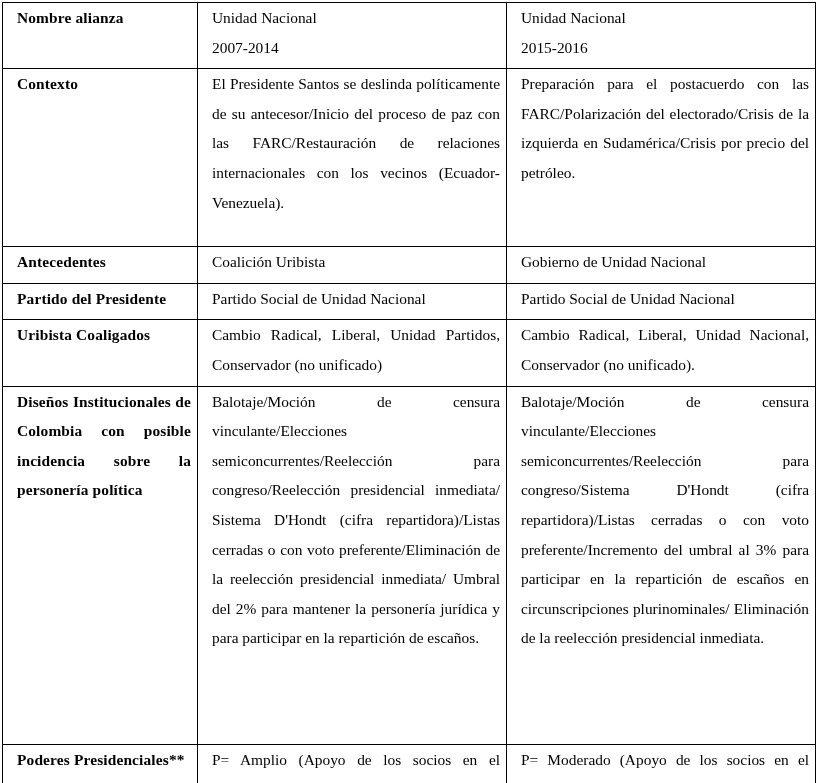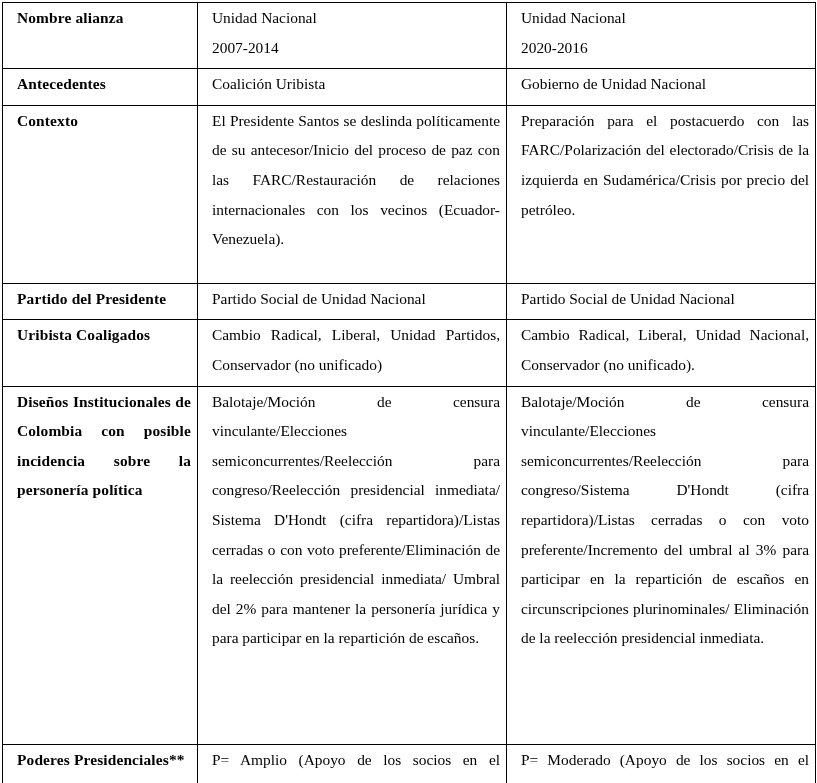--- a/index.html
+++ b/index.html
@@ -53,32 +53,32 @@
   </colgroup>
   <tbody>
     <tr style="height:61px;">
       <td class="label">Nombre alianza</td>
       <td>
         <span class="line">Unidad Nacional</span>
         <span class="line">2007-2014</span>
       </td>
       <td>
         <span class="line">Unidad Nacional</span>
-        <span class="line">2020-2016</span>
+        <span class="line">2015-2016</span>
       </td>
+    </tr>
+    <tr style="height:178px;">
+      <td class="label">Contexto</td>
+      <td class="just">El Presidente Santos se deslinda políticamente de su antecesor/Inicio del proceso de paz con las FARC/Restauración de relaciones internacionales con los vecinos (Ecuador-Venezuela).</td>
+      <td class="just">Preparación para el postacuerdo con las FARC/Polarización del electorado/Crisis de la izquierda en Sudamérica/Crisis por precio del petróleo.</td>
     </tr>
     <tr style="height:29px;">
       <td class="label">Antecedentes</td>
       <td>Coalición Uribista</td>
       <td>Gobierno de Unidad Nacional</td>
-    </tr>
-    <tr style="height:178px;">
-      <td class="label">Contexto</td>
-      <td class="just">El Presidente Santos se deslinda políticamente de su antecesor/Inicio del proceso de paz con las FARC/Restauración de relaciones internacionales con los vecinos (Ecuador-Venezuela).</td>
-      <td class="just">Preparación para el postacuerdo con las FARC/Polarización del electorado/Crisis de la izquierda en Sudamérica/Crisis por precio del petróleo.</td>
     </tr>
     <tr style="height:30px;margin-left:19px;">
       <td class="label">Partido del Presidente</td>
       <td>Partido Social de Unidad Nacional</td>
       <td>Partido Social de Unidad Nacional</td>
     </tr>
     <tr style="height:60px;">
       <td class="label">Uribista Coaligados</td>
       <td class="just">Cambio Radical, Liberal, Unidad Partidos, Conservador (no unificado)</td>
       <td class="just">Cambio Radical, Liberal, Unidad Nacional, Conservador (no unificado).</td>

